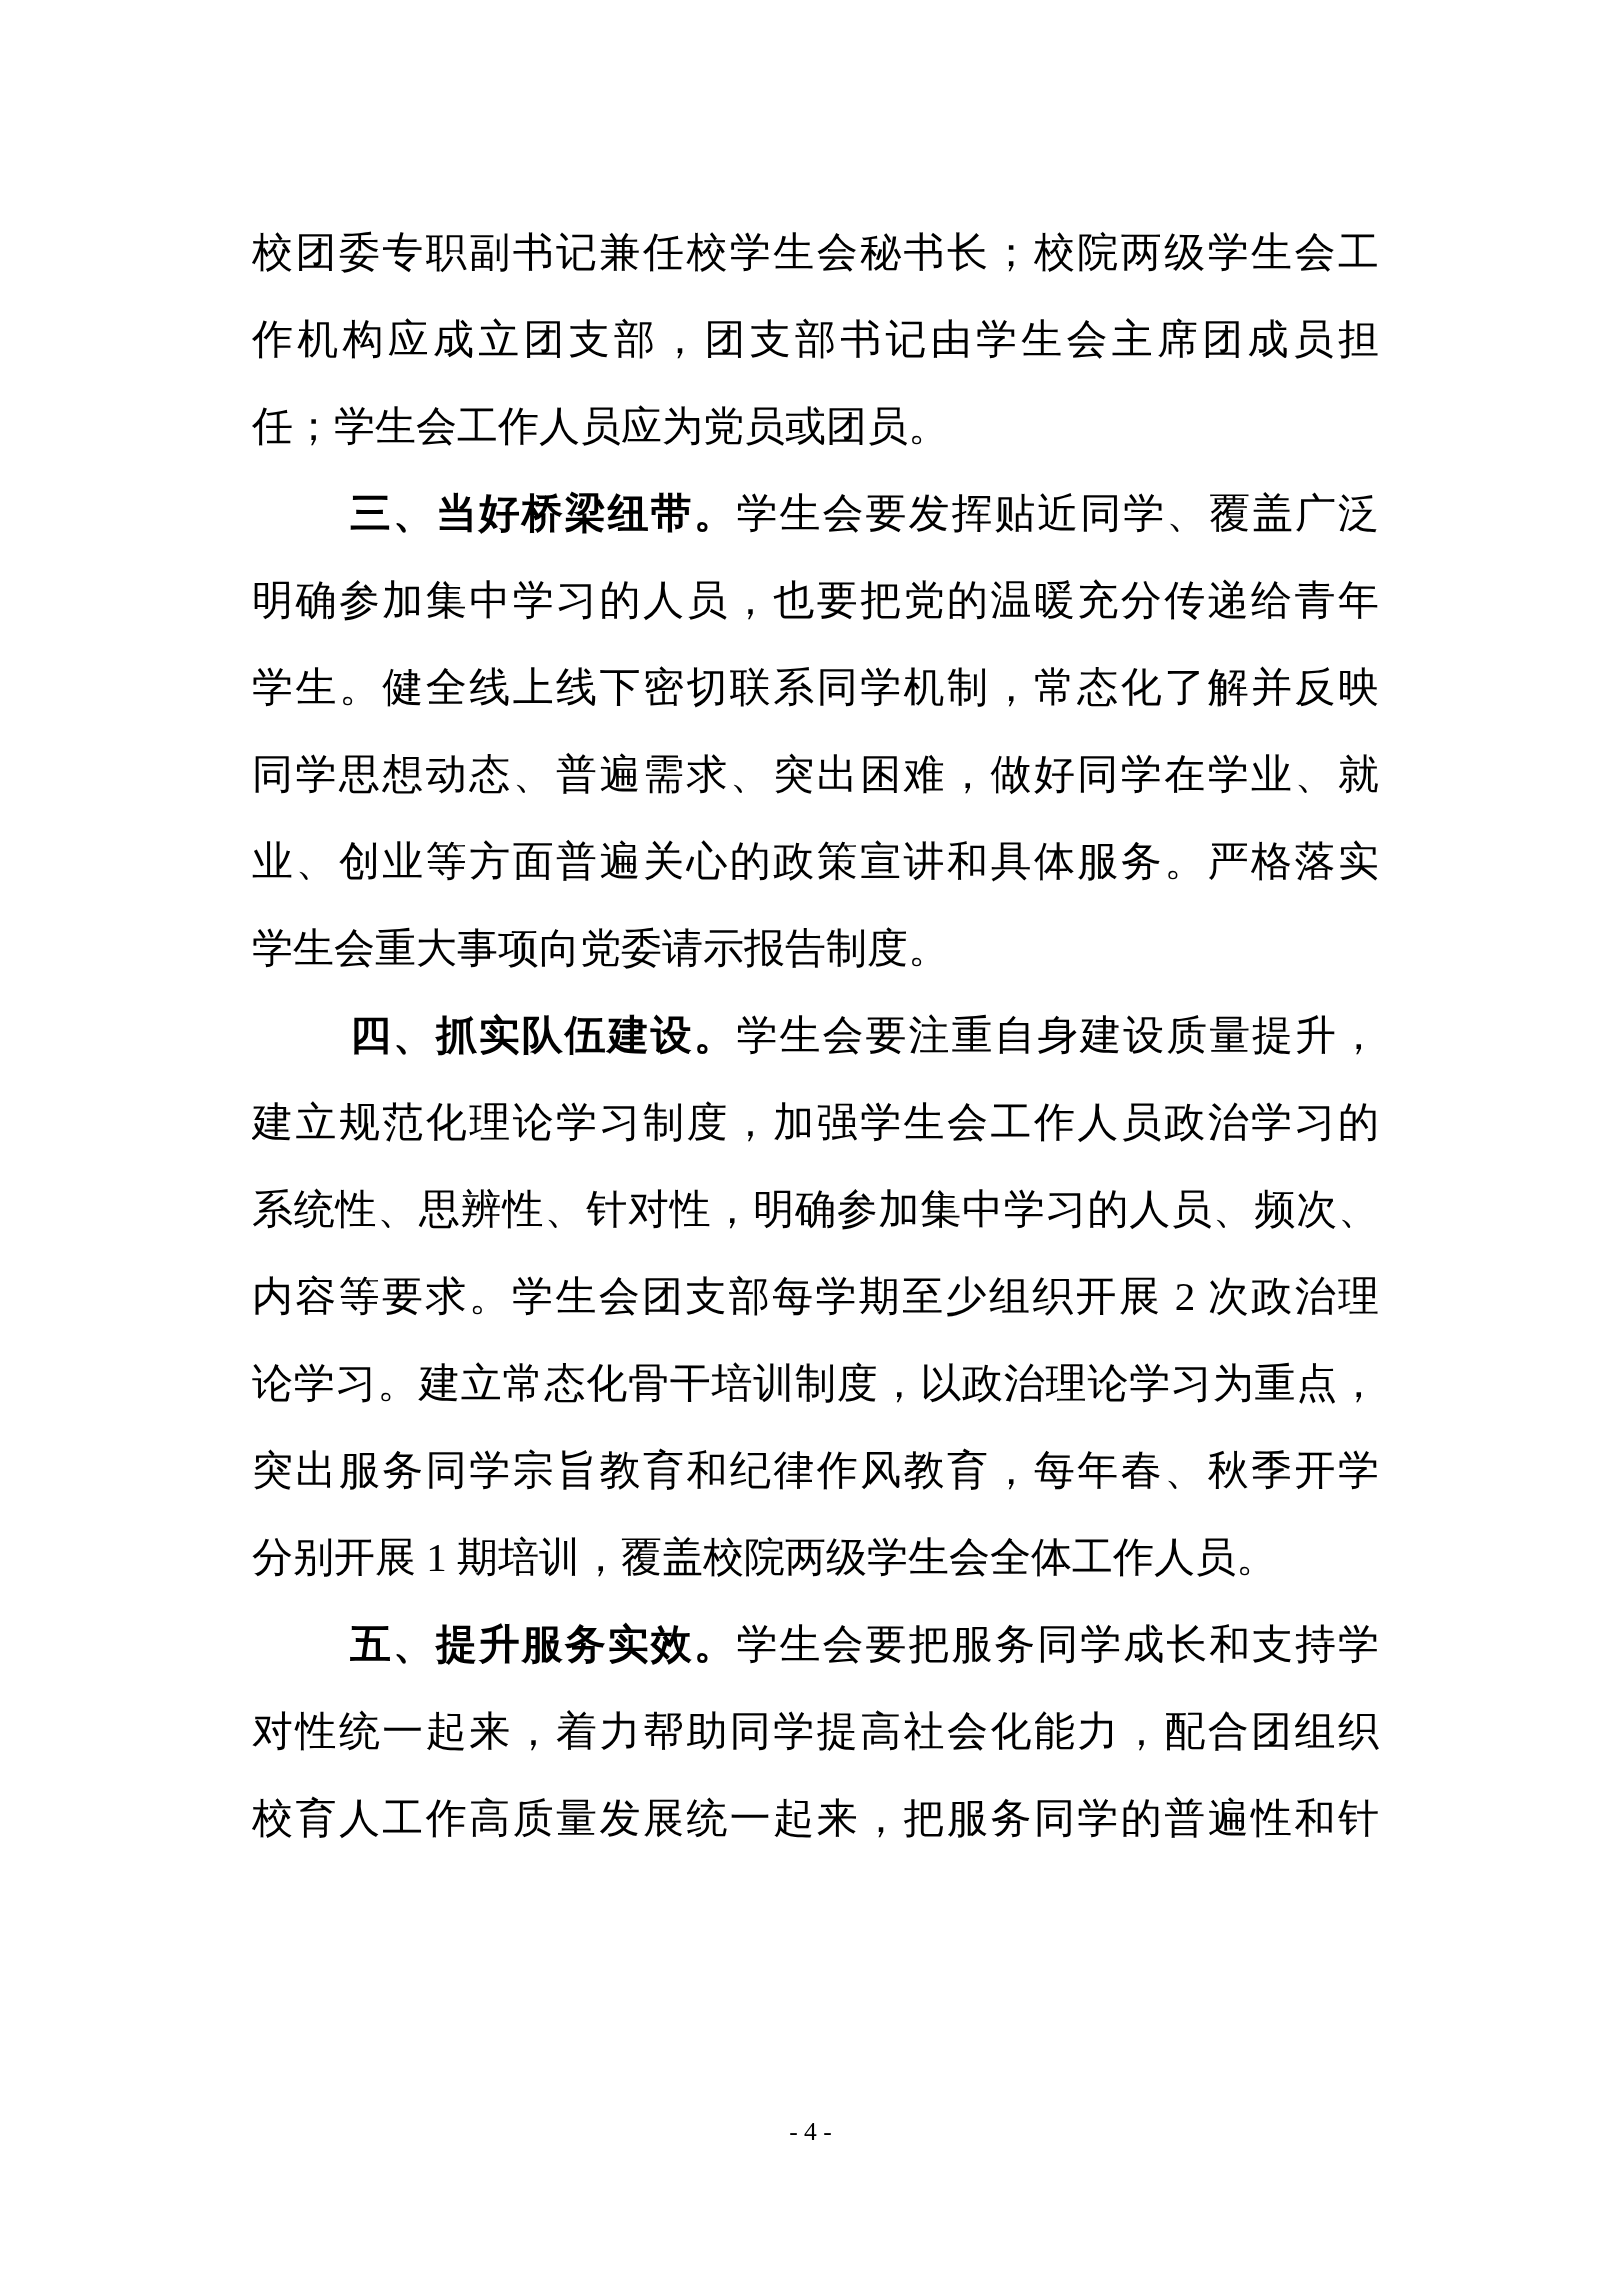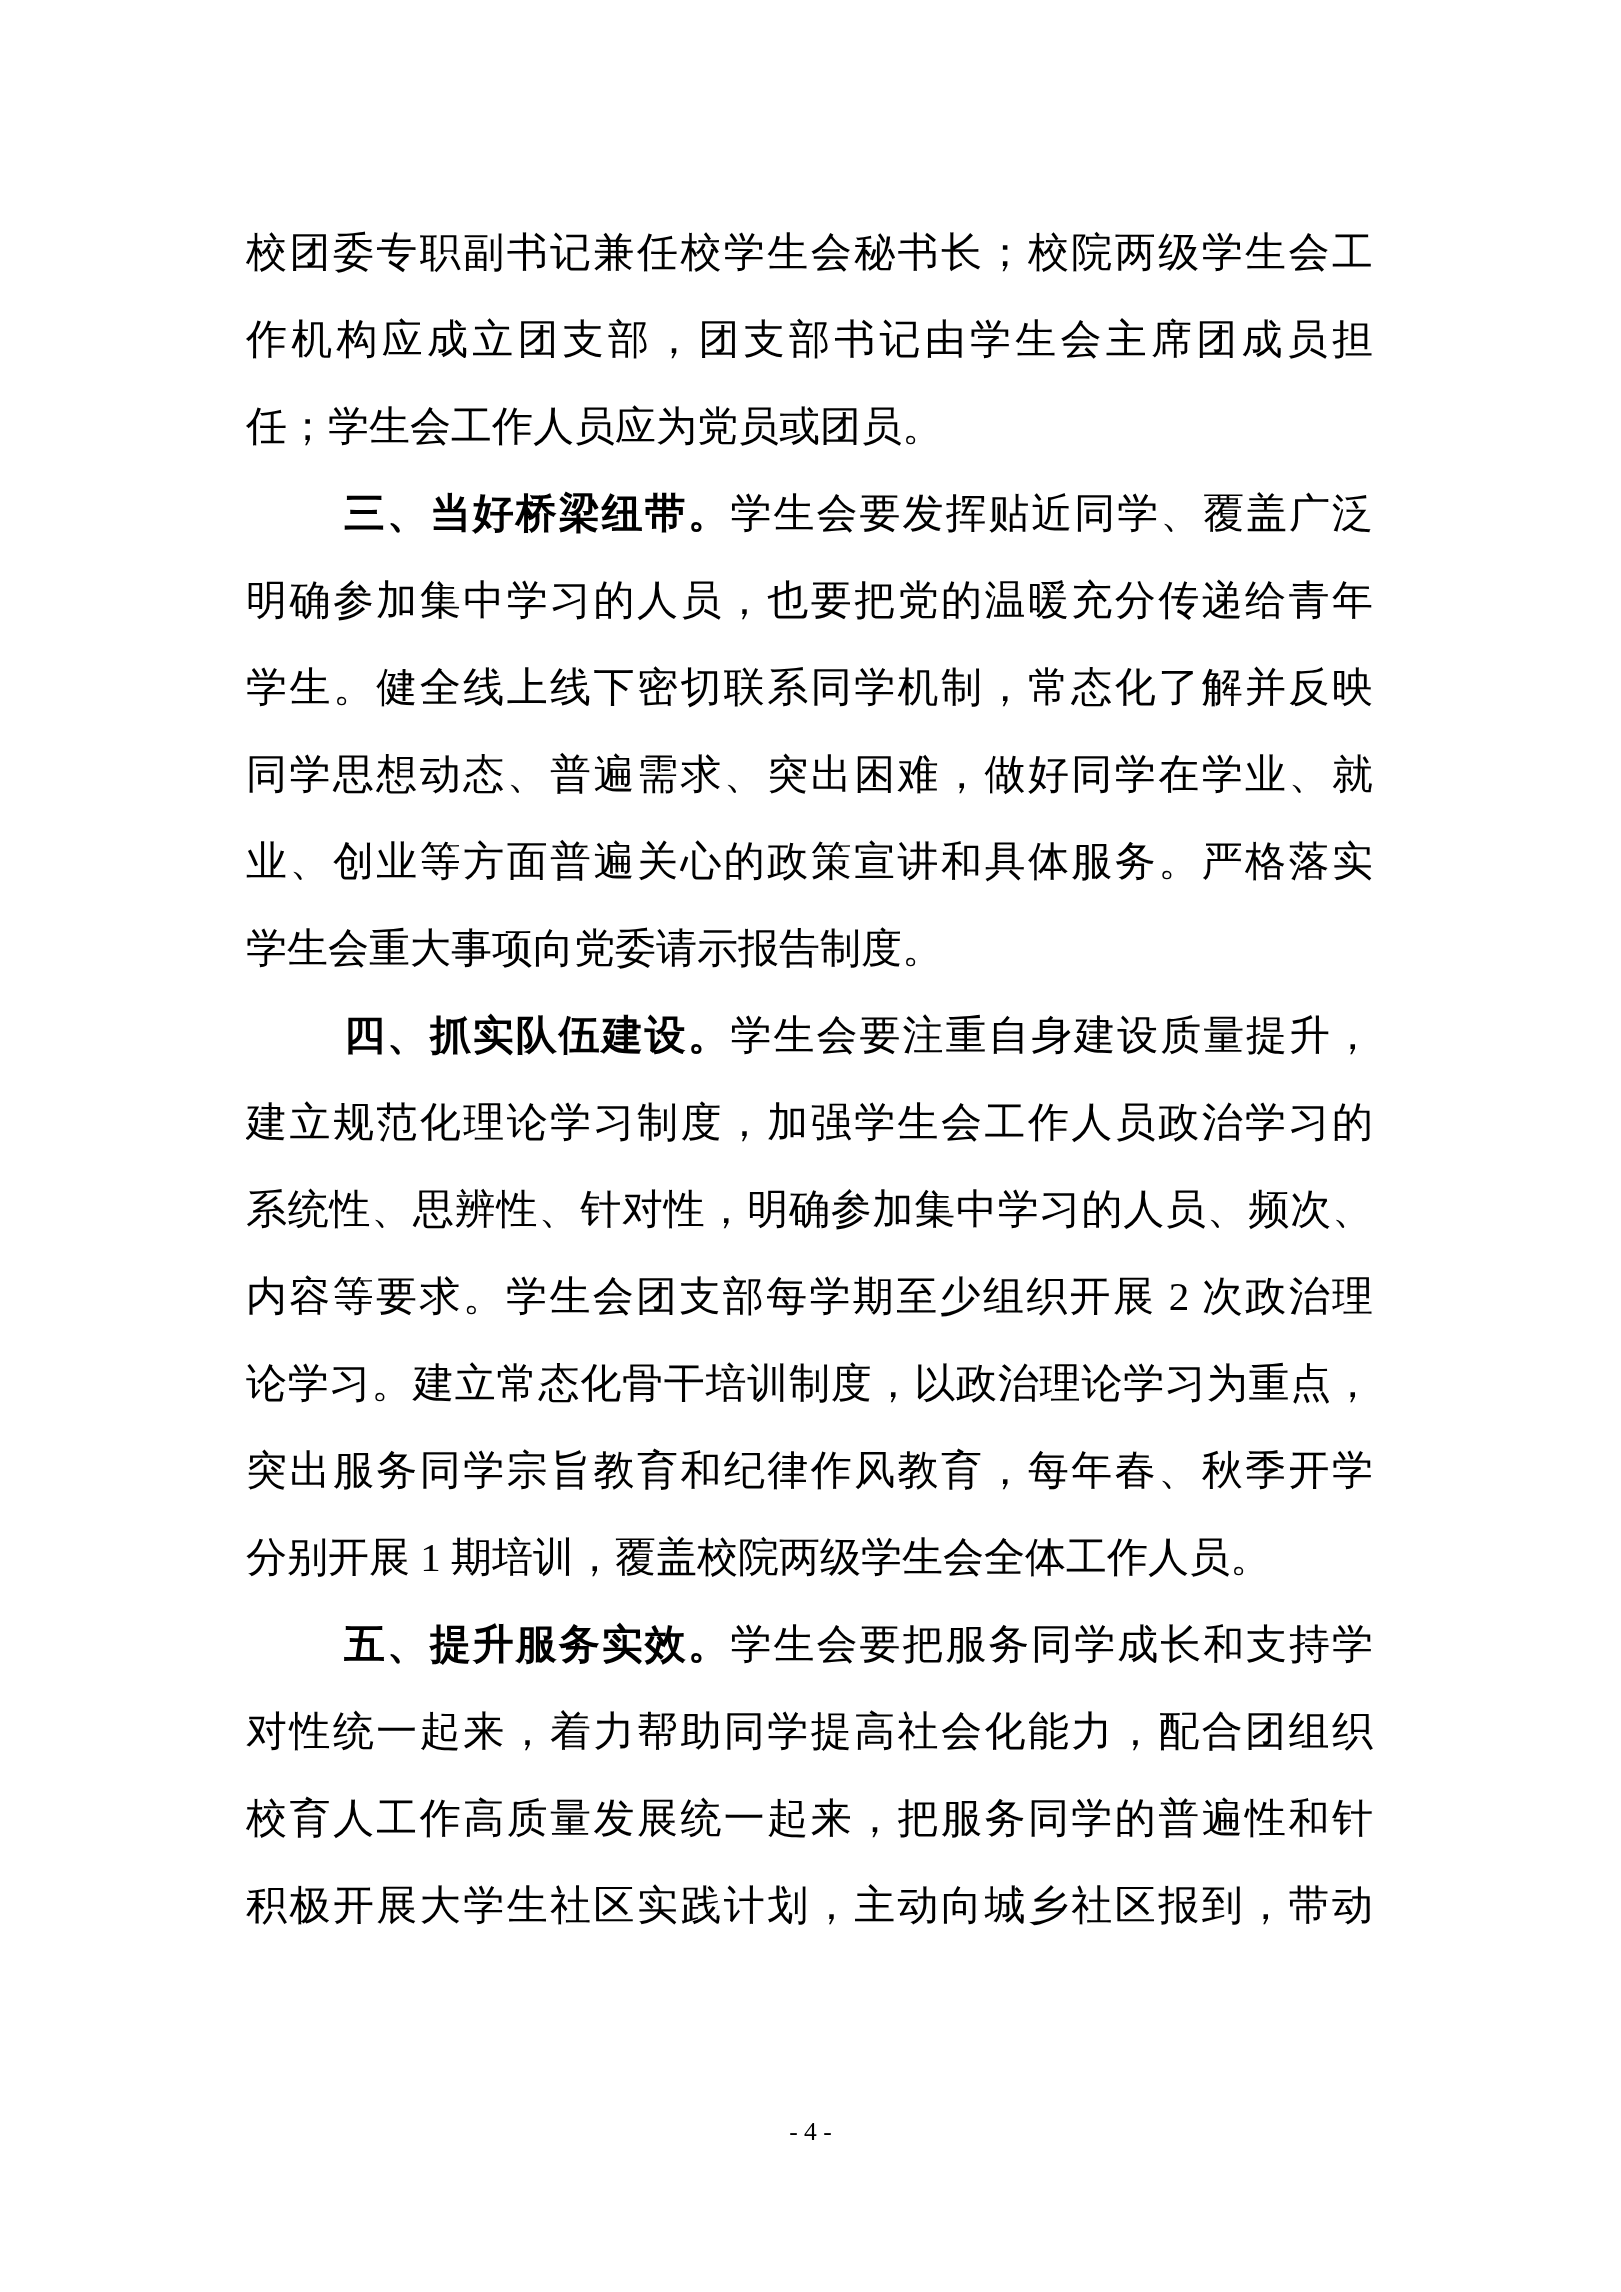--- a/index.html
+++ b/index.html
@@ -11,21 +11,21 @@
     position: relative;
     width: 1621px;
     height: 2293px;
     background: #ffffff;
     font-family: "Liberation Serif", serif;
     color: #000000;
     overflow: hidden;
   }
   .textblock {
     position: absolute;
-    left: 246px;
+    left: 252px;
     top: 209px;
     width: 1127px;
   }
   .line {
     height: 87px;
     line-height: 87px;
     font-size: 41px;
     color: #000000;
     overflow: hidden;
     white-space: normal;
@@ -69,17 +69,16 @@
       <div class="line just indent"><span class="seg bold">四、抓实队伍建设。</span><span class="seg">学生会要注重自身建设质量提升，</span></div>
       <div class="line just"><span class="seg">建立规范化理论学习制度，加强学生会工作人员政治学习的</span></div>
       <div class="line just"><span class="seg">系统性、思辨性、针对性，明确参加集中学习的人员、频次、</span></div>
       <div class="line just"><span class="seg">内容等要求。学生会团支部每学期至少组织开展 2 次政治理</span></div>
       <div class="line just"><span class="seg">论学习。建立常态化骨干培训制度，以政治理论学习为重点，</span></div>
       <div class="line just"><span class="seg">突出服务同学宗旨教育和纪律作风教育，每年春、秋季开学</span></div>
       <div class="line"><span class="seg">分别开展 1 期培训，覆盖校院两级学生会全体工作人员。</span></div>
       <div class="line just indent"><span class="seg bold">五、提升服务实效。</span><span class="seg">学生会要把服务同学成长和支持学</span></div>
       <div class="line just"><span class="seg">对性统一起来，着力帮助同学提高社会化能力，配合团组织</span></div>
       <div class="line just"><span class="seg">校育人工作高质量发展统一起来，把服务同学的普遍性和针</span></div>
-      <div class="line just"><span class="seg">积极开展大学生社区实践计划，主动向城乡社区报到，带动</span></div>
     </div>
   <div class="footer">- 4 -</div>
 </div>
 
 
 </body></html>

